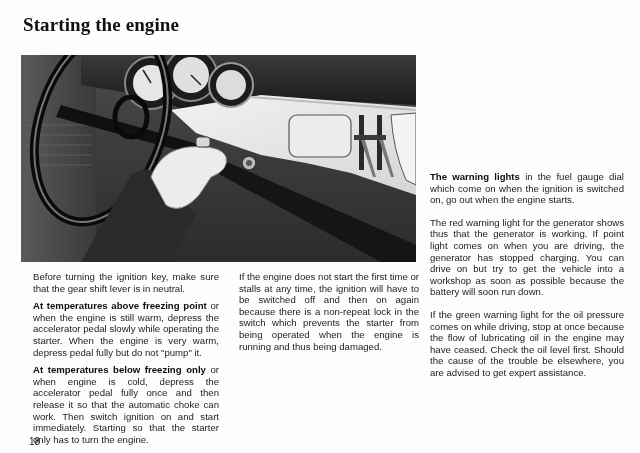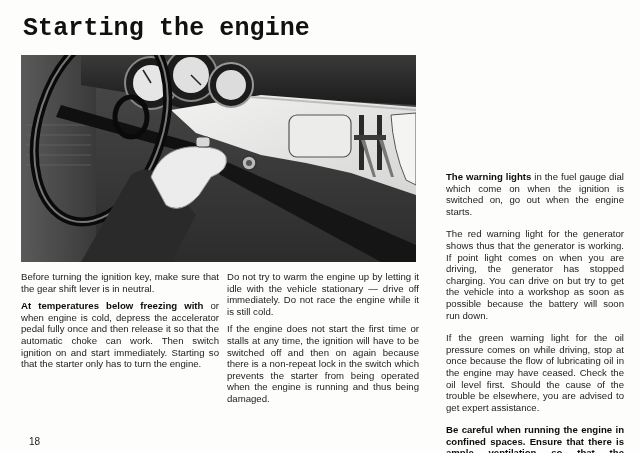--- a/index.html
+++ b/index.html
@@ -5,43 +5,43 @@
     html, body { margin: 0; padding: 0; }
     body {
       width: 640px; height: 453px; overflow: hidden;
       background: #fdfdfb;
       font-family: "Liberation Sans", sans-serif;
       color: #1a1a1a;
       position: relative;
     }
     .page-title {
       position: absolute; left: 23px; top: 14px;
-      font-family: Liberation Mono, monospace;
-      font-weight: bold; font-size: 25px; letter-spacing: 0.1px;
+      font-family: Liberation Serif, serif;
+      font-weight: bold; font-size: 19px; letter-spacing: 0.1px;
       color: #111;
       margin: 0;
     }
     .photo {
       position: absolute; left: 21px; top: 55px;
       width: 395px; height: 207px;
       overflow: hidden; background: #2a2a2a;
     }
     .photo svg { display: block; }
     .col {
       position: absolute;
       font-size: 9.6px; line-height: 11.6px;
       text-align: justify;
       color: #1c1c1c;
     }
-    .col p { margin: 0 0 6px 0; }
+    .col p { margin: 0 0 6px 12px; }
     .col b { font-weight: bold; color: #0d0d0d; }
     .col-left { left: 21px; top: 271px; width: 198px; }
     .col-mid  { left: 227px; top: 271px; width: 192px; }
     .col-right { left: 430px; top: 171px; width: 194px; }
-    .col-right p { margin: 0 0 11px 16px; }
+    .col-right p { margin: 0 0 11px 0; }
     .page-number {
       position: absolute; left: 29px; top: 436px;
       font-size: 10px; color: #1c1c1c;
     }
   </style>
 </head>
 <body>
 
 <h1 class="page-title">Starting the engine</h1>
 
@@ -122,28 +122,27 @@
     <path d="M60 207 L110 120 Q130 105 150 130 L175 160 L150 207 Z" fill="#2a2a2a"></path>
 
     <path d="M130 122 Q140 95 168 92 Q200 90 205 102 Q208 115 190 122 L178 140 Q160 160 145 150 Z" fill="#ececec" stroke="#999" stroke-width="1"></path>
 
     <rect x="175" y="82" width="14" height="10" rx="3" fill="#d8d8d8" stroke="#444" stroke-width="1"></rect>
   </svg>
 </div>
 
 <div class="col col-left">
   <p>Before turning the ignition key, make sure that the gear shift lever is in neutral.</p>
-  <p><b>At temperatures below freezing with</b><span> or when engine is cold, depress the accelerator pedal fully once and then release it so that the automatic choke can work. Then switch ignition on and start immediately. Starting so that the starter only has to turn the engine.</span></p>
+  <p><b>At temperatures above freezing point</b><span> or when the engine is still warm, depress the accelerator pedal slowly while operating the starter. When the engine is very warm, depress pedal fully but do not "pump" it.</span></p>
+  <p><b>At temperatures below freezing only</b><span> or when engine is cold, depress the accelerator pedal fully once and then release it so that the automatic choke can work. Then switch ignition on and start immediately. Starting so that the starter only has to turn the engine.</span></p>
 </div>
 
 <div class="col col-mid">
-  <p>Do not try to warm the engine up by letting it idle with the vehicle stationary — drive off immediately. Do not race the engine while it is still cold.</p>
   <p>If the engine does not start the first time or stalls at any time, the ignition will have to be switched off and then on again because there is a non-repeat lock in the switch which prevents the starter from being operated when the engine is running and thus being damaged.</p>
 </div>
 
 <div class="col col-right">
   <p><b>The warning lights</b><span> in the fuel gauge dial which come on when the ignition is switched on, go out when the engine starts.</span></p>
   <p>The red warning light for the generator shows thus that the generator is working. If point light comes on when you are driving, the generator has stopped charging. You can drive on but try to get the vehicle into a workshop as soon as possible because the battery will soon run down.</p>
   <p>If the green warning light for the oil pressure comes on while driving, stop at once because the flow of lubricating oil in the engine may have ceased. Check the oil level first. Should the cause of the trouble be elsewhere, you are advised to get expert assistance.</p>
-  <p><b>Be careful when running the engine in confined spaces. Ensure that there is ample ventilation so that the poisonous exhaust gases can escape.</b></p>
 </div>
 
 <div class="page-number">18</div>
 
 </body></html>

